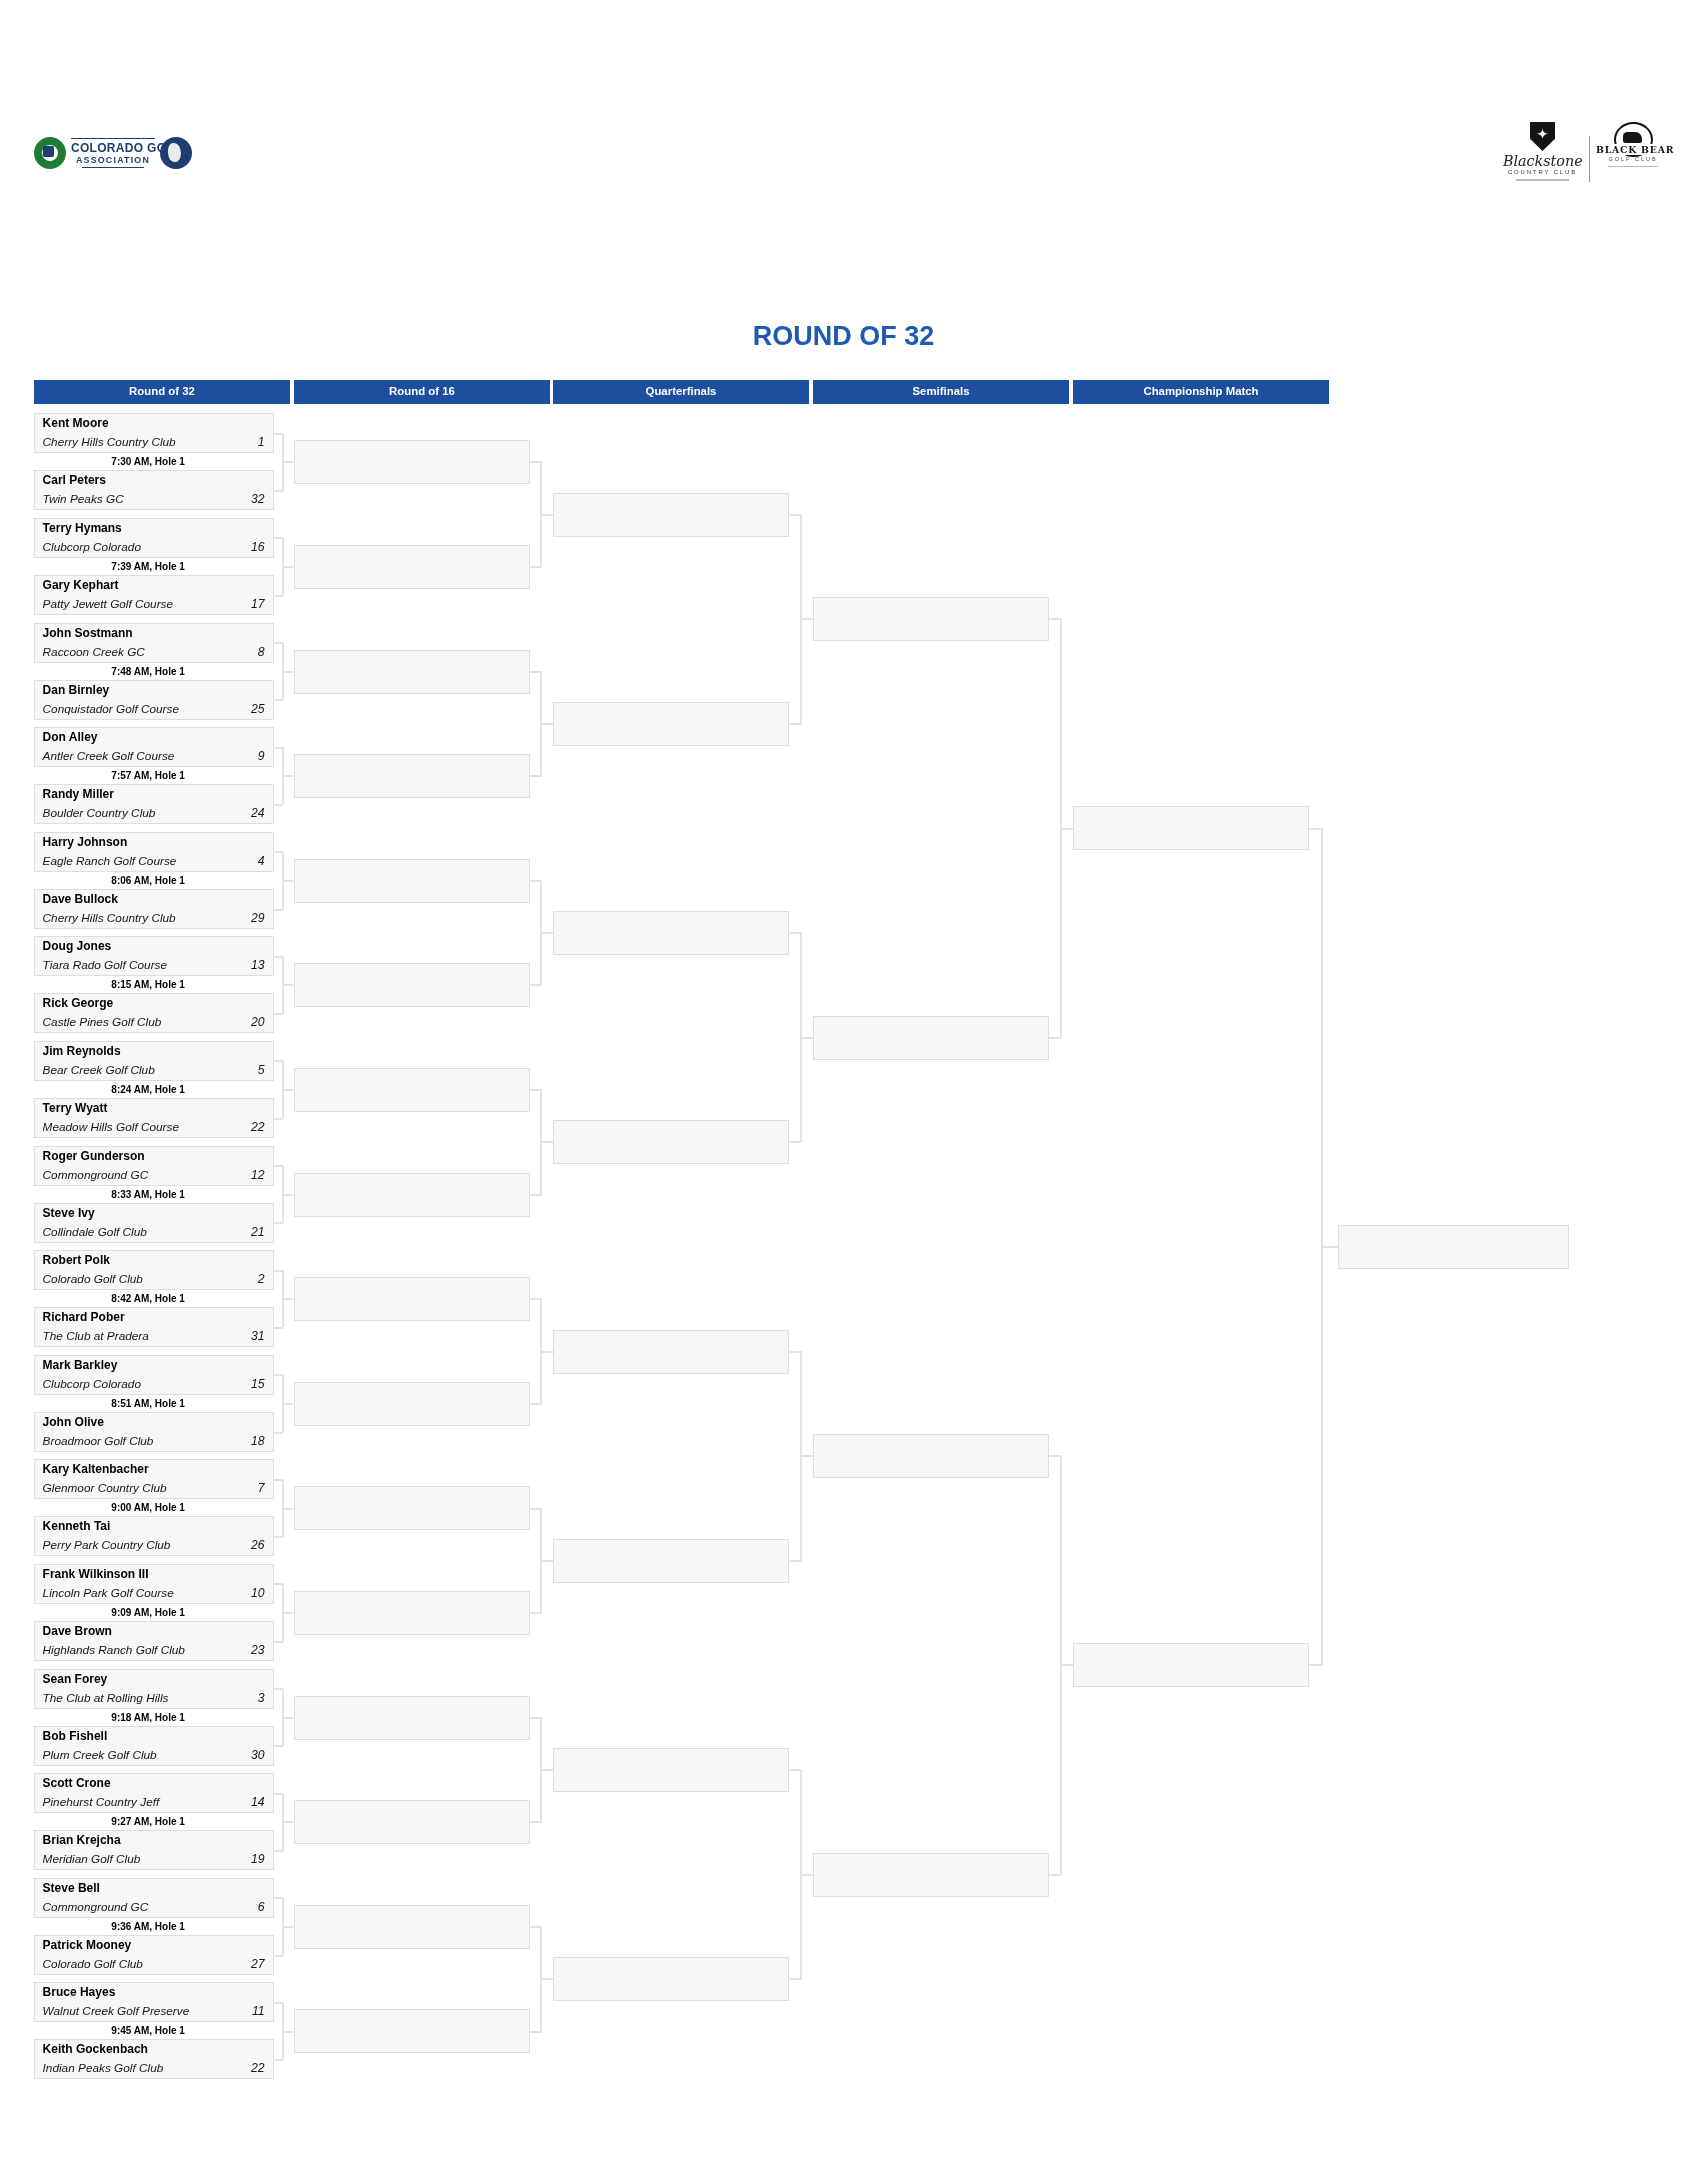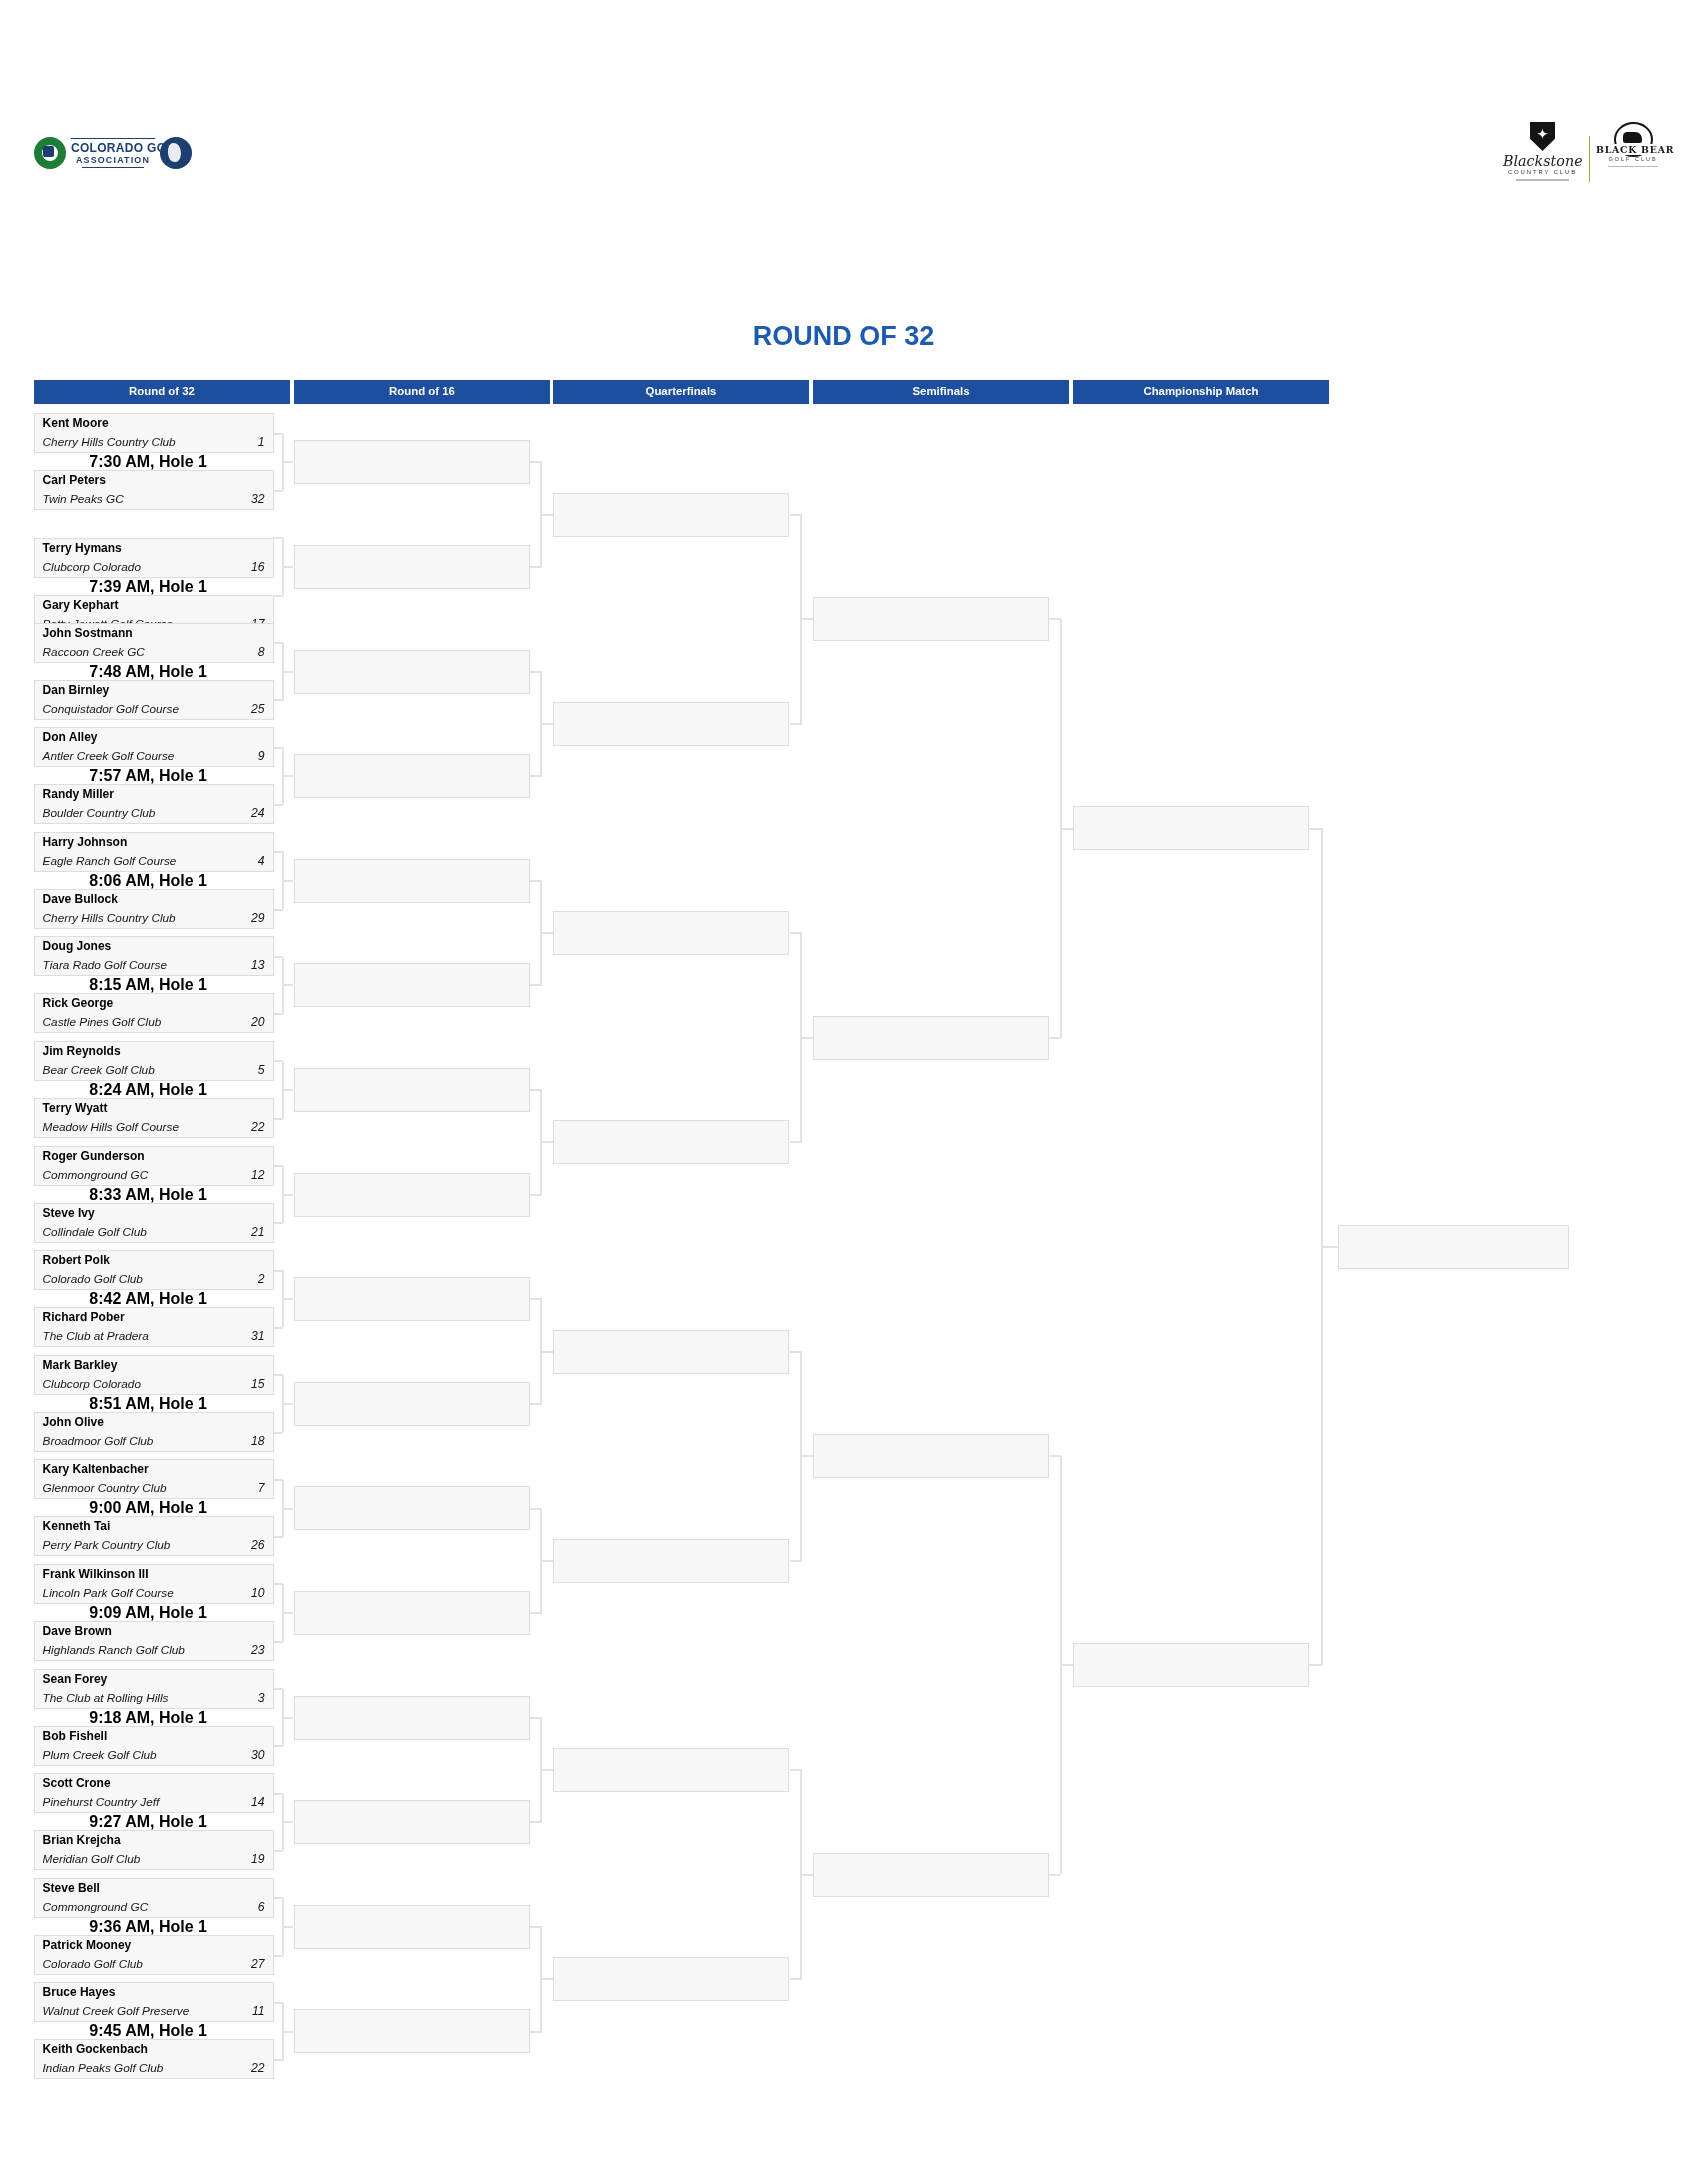--- a/index.html
+++ b/index.html
@@ -48,21 +48,21 @@
   .pair{position:absolute;width:240px;height:98px;}
   .pbox{position:absolute;left:0;width:240px;height:40px;box-sizing:border-box;
         background:var(--slot-fill,#f7f7f7);border:1.7px solid var(--slot-border,#ddd);
         padding:0.8px 8.4px 2.5px 7.6px;display:flex;flex-direction:column;justify-content:space-between;}
   .ptop{top:0;} .pbot{top:57px;}
   .pname{font-size:12px;font-weight:bold;line-height:17.7px;color:#000;white-space:nowrap;}
   .pline{display:flex;justify-content:space-between;align-items:baseline;
          font-style:italic;font-size:11.8px;line-height:13.5px;color:#151515;white-space:nowrap;}
   .pseed{font-size:12.2px;}
   .tee{position:absolute;top:40px;left:0;width:240px;height:17px;box-sizing:border-box;padding-right:11.8px;
-       text-align:center;font-size:16px;font-weight:bold;line-height:17px;color:#000;}
+       text-align:center;font-size:10px;font-weight:bold;line-height:17px;color:#000;}
   .slot{position:absolute;width:236px;height:44px;box-sizing:border-box;
         background:var(--slot-fill,#f7f7f7);border:1.7px solid var(--slot-border,#ddd);}
   .conn{position:absolute;background:var(--conn,#e2e2e2);}
 </style>
 </head>
 <body>
 
 <div id="page">
 
   <div class="cga">
@@ -115,21 +115,21 @@
       <div class="pline">
         <span class="pclub">Twin Peaks GC</span>
         <span class="pseed">32</span>
       </div>
     </div>
   </div>
 <div class="conn" style="left: 273px; top: 433px; width: 10px; height: 1.7px;"></div>
       <div class="conn" style="left: 273px; top: 490px; width: 10px; height: 1.7px;"></div>
       <div class="conn" style="left: 282px; top: 434px; width: 1.7px; height: 57px;"></div>
       <div class="conn" style="left: 283px; top: 461px; width: 10px; height: 1.7px;"></div>
-  <div class="pair" style="left: 34px; top: 538px; text-decoration: underline;">
+  <div class="pair" style="left: 34px; top: 518px; text-decoration: underline;">
     <div class="pbox ptop">
       <div class="pname">Terry Hymans</div>
       <div class="pline">
         <span class="pclub">Clubcorp Colorado</span>
         <span class="pseed">16</span>
       </div>
     </div>
     <div class="tee">7:39 AM, Hole 1</div>
     <div class="pbox pbot">
       <div class="pname">Gary Kephart</div>

